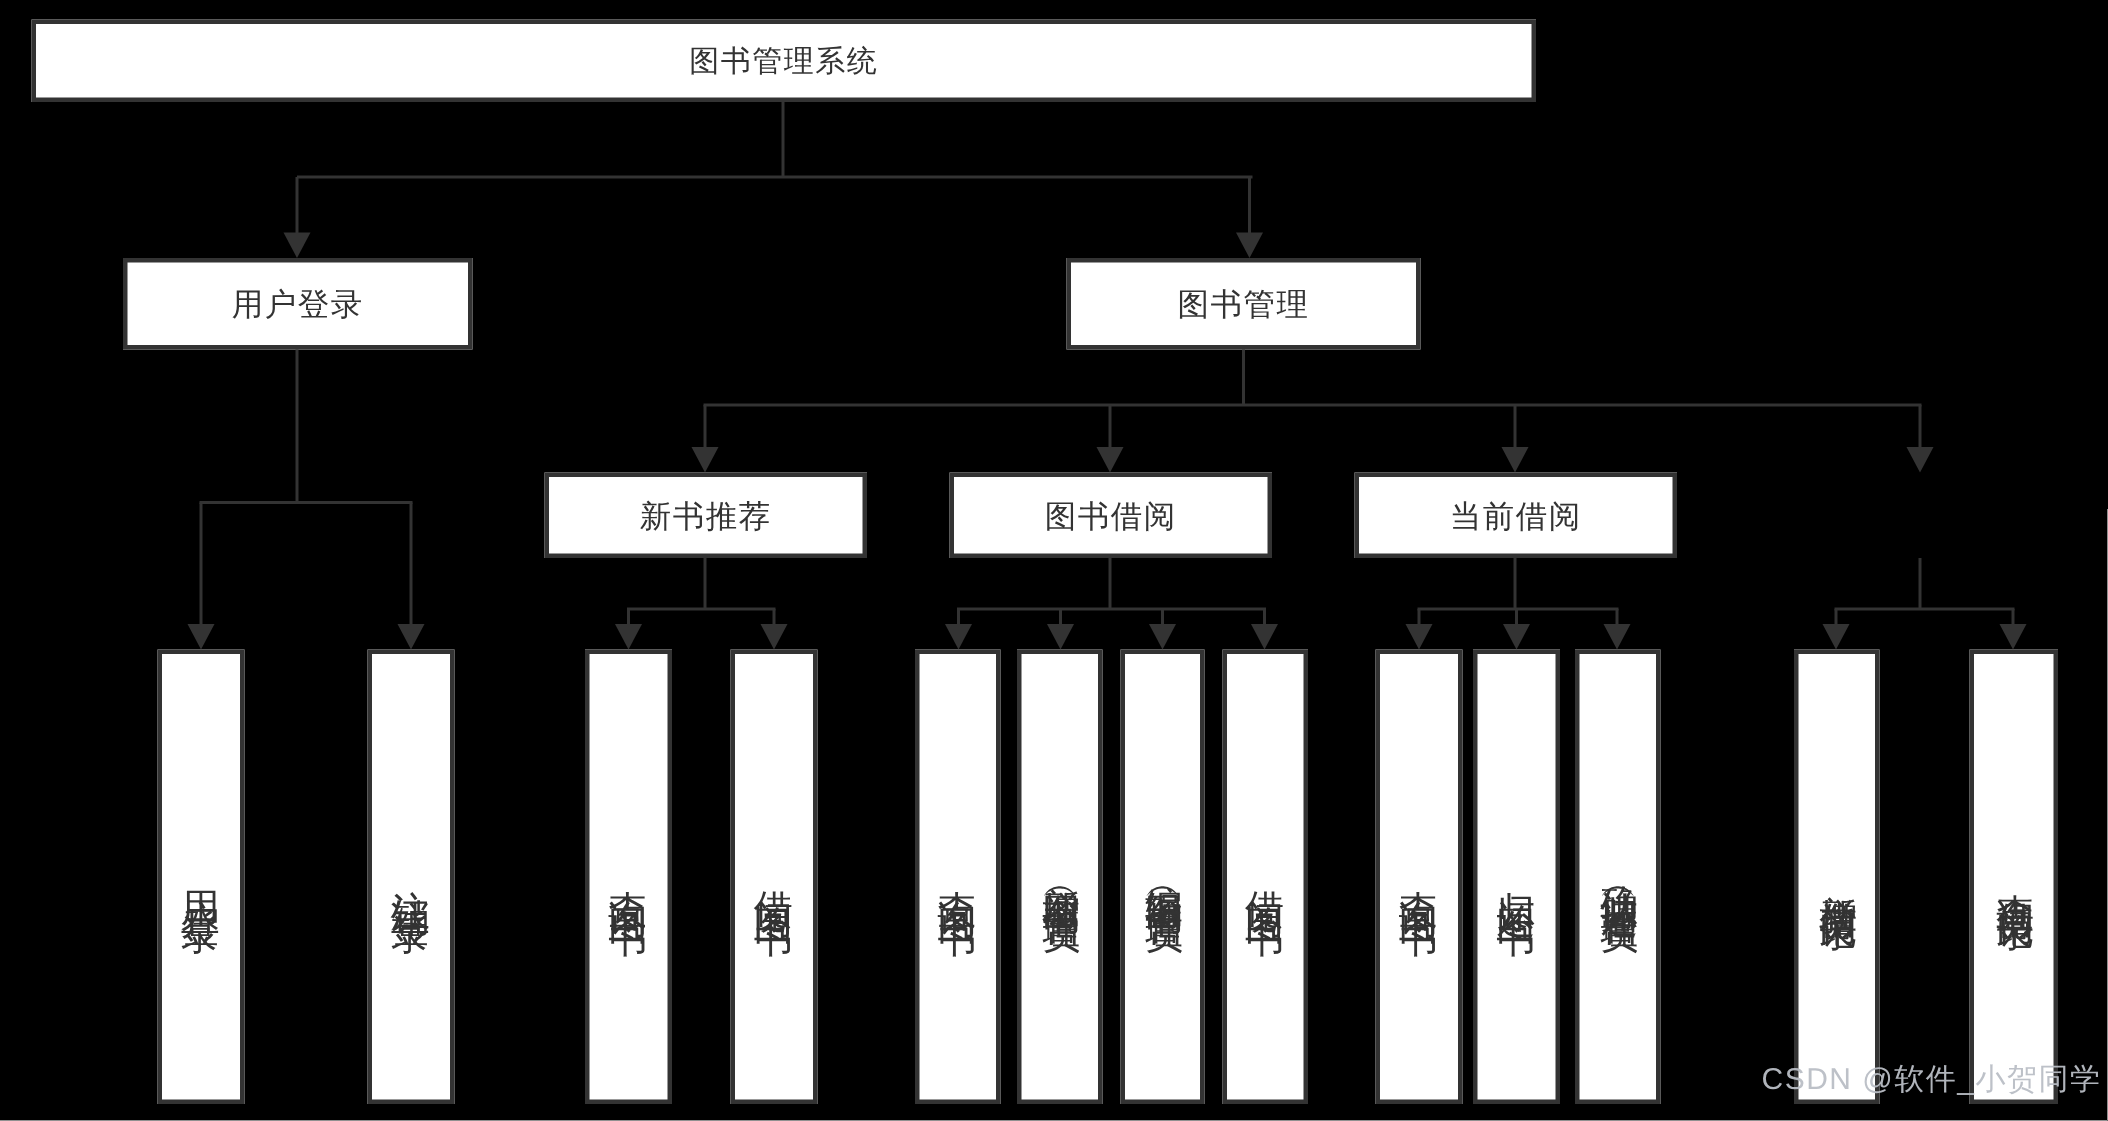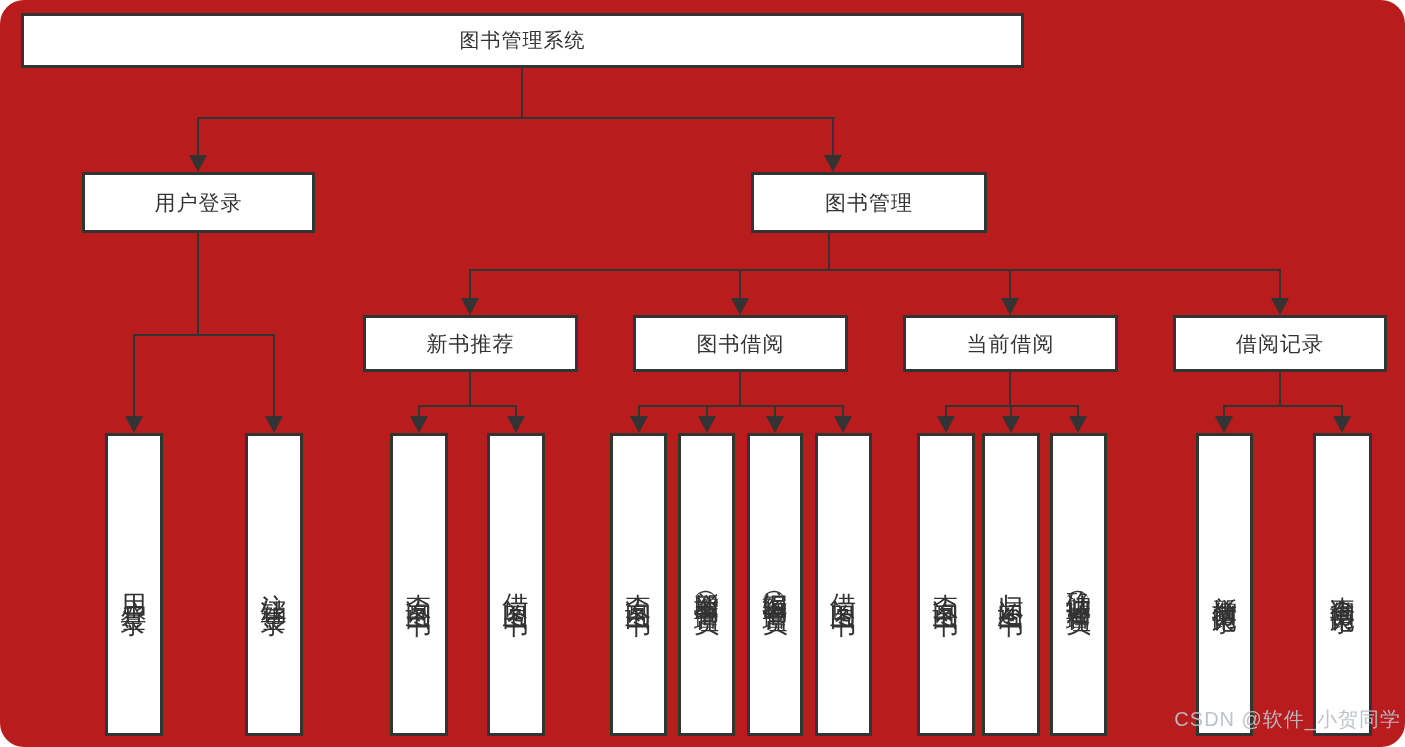--- a/index.html
+++ b/index.html
@@ -1,22 +1,21 @@
 <!DOCTYPE html>
 <html><head>
 <meta charset="utf-8">
 <style>
   html,body{margin:0;padding:0;background:#ffffff;}
   .stage{
     position:relative;
     width:1405px;height:747px;
-    background:#b91c1c;
+    background:#000000;
     font-family:"Liberation Sans","DejaVu Sans",sans-serif;
     overflow:hidden;
-    border-radius:24px;
   }
   .box{
     position:absolute;
     background:#ffffff;
     border:3px solid #333333;
     box-sizing:border-box;
     display:flex;
     align-items:center;
     justify-content:center;
     color:#333333;
@@ -58,39 +57,36 @@
 <div class="stage">
 
   <div class="box h root" style="left:21px;top:13px;width:1003px;height:55px;">
     <span>图书管理系统</span>
   </div>
 
   <div class="box h" style="left:82px;top:172px;width:233px;height:61px;">
     <span>用户登录</span>
   </div>
 
-  <div class="box h" style="left:711px;top:172px;width:236px;height:61px;margin-left:40px;">
+  <div class="box h" style="left:711px;top:172px;width:236px;height:61px;">
     <span>图书管理</span>
   </div>
 
   <div class="box h" style="left:633px;top:315px;width:215px;height:57px;">
     <span>图书借阅</span>
   </div>
 
   <div class="box h" style="left:363px;top:315px;width:215px;height:57px;">
     <span>新书推荐</span>
   </div>
 
   <div class="box h" style="left:903px;top:315px;width:215px;height:57px;">
     <span>当前借阅</span>
   </div>
 
-  <div class="box h" style="left:1173px;top:315px;width:214px;height:57px;">
-    <span>借阅记录</span>
-  </div>
 
   <div class="box v" style="left:105px;top:433px;width:58px;height:303px;">
     <span>用户登录</span>
   </div>
 
   <div class="box v" style="left:245px;top:433px;width:58px;height:303px;">
     <span>注销登录</span>
   </div>
 
   <div class="box v" style="left:390px;top:433px;width:58px;height:303px;">

